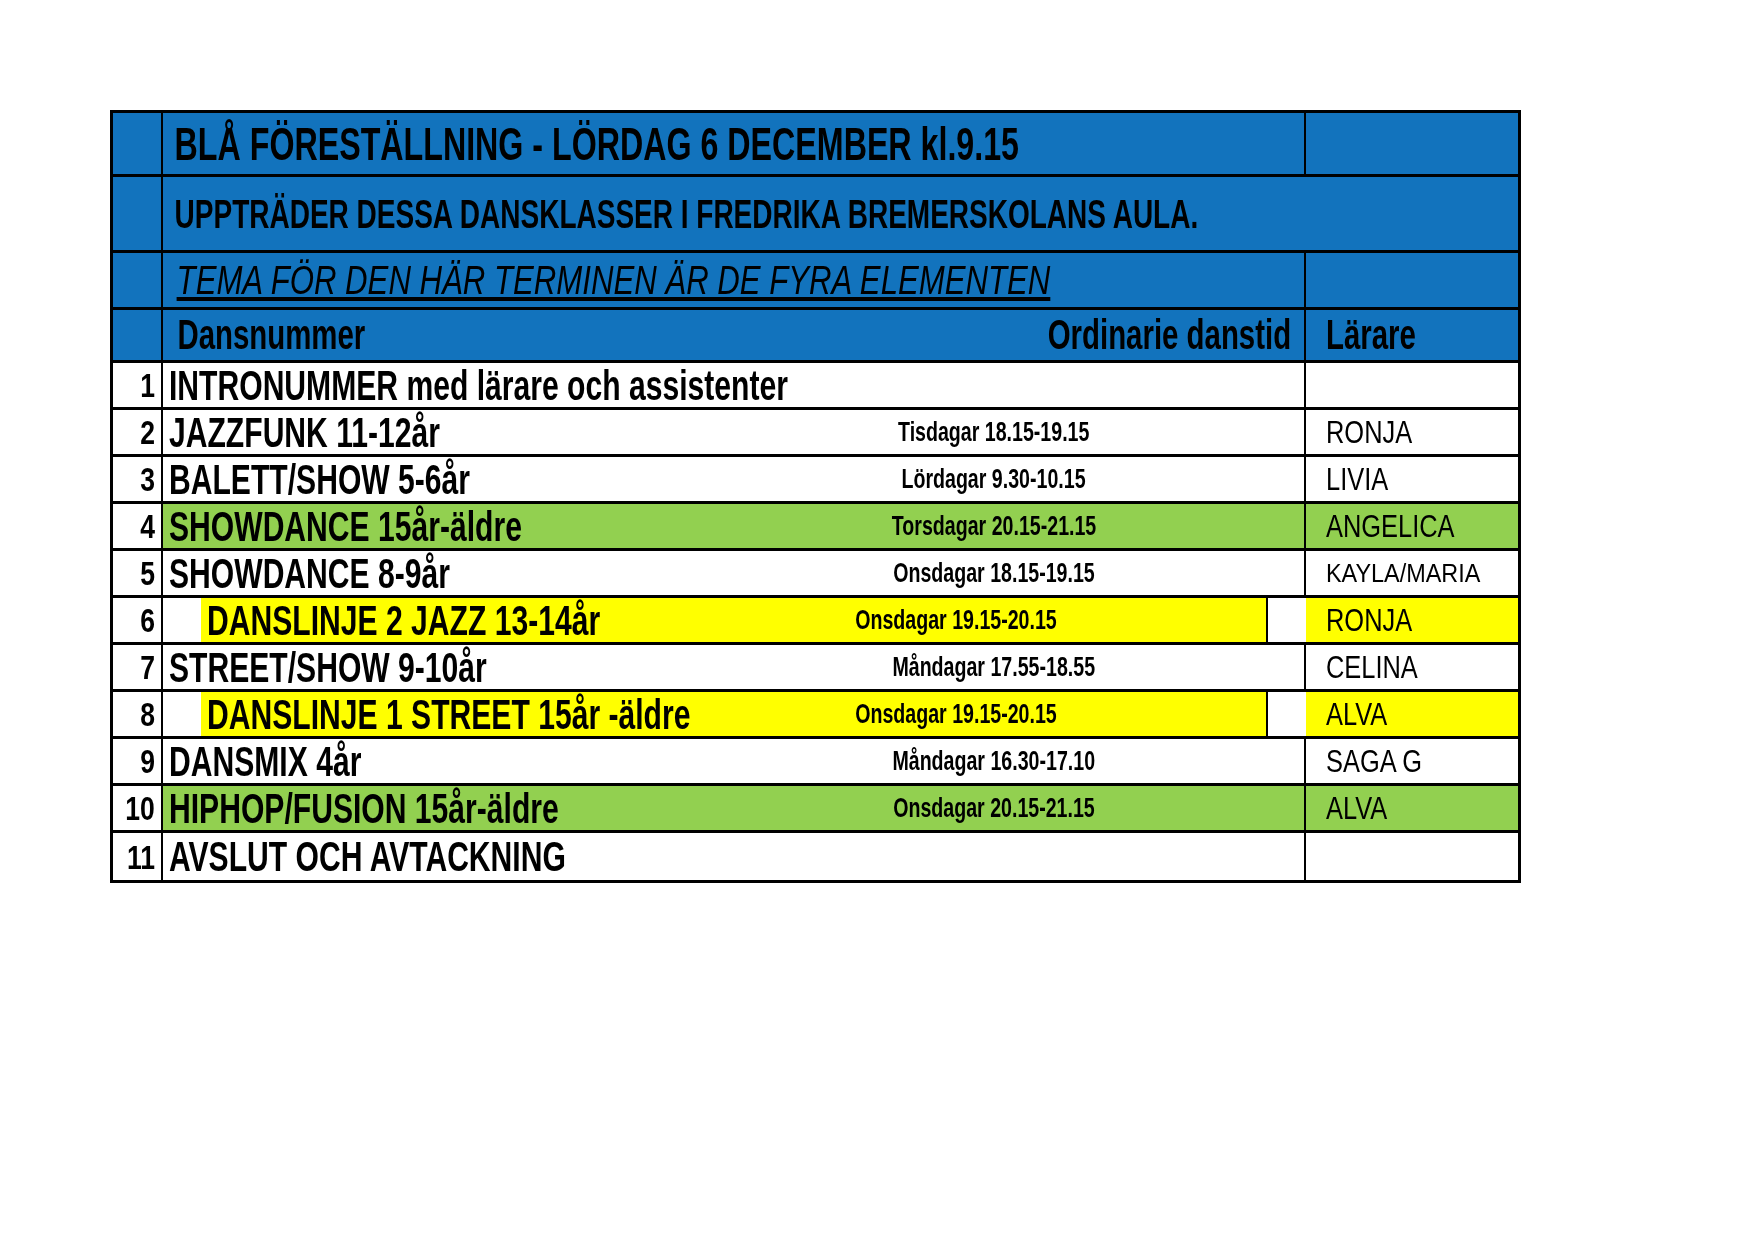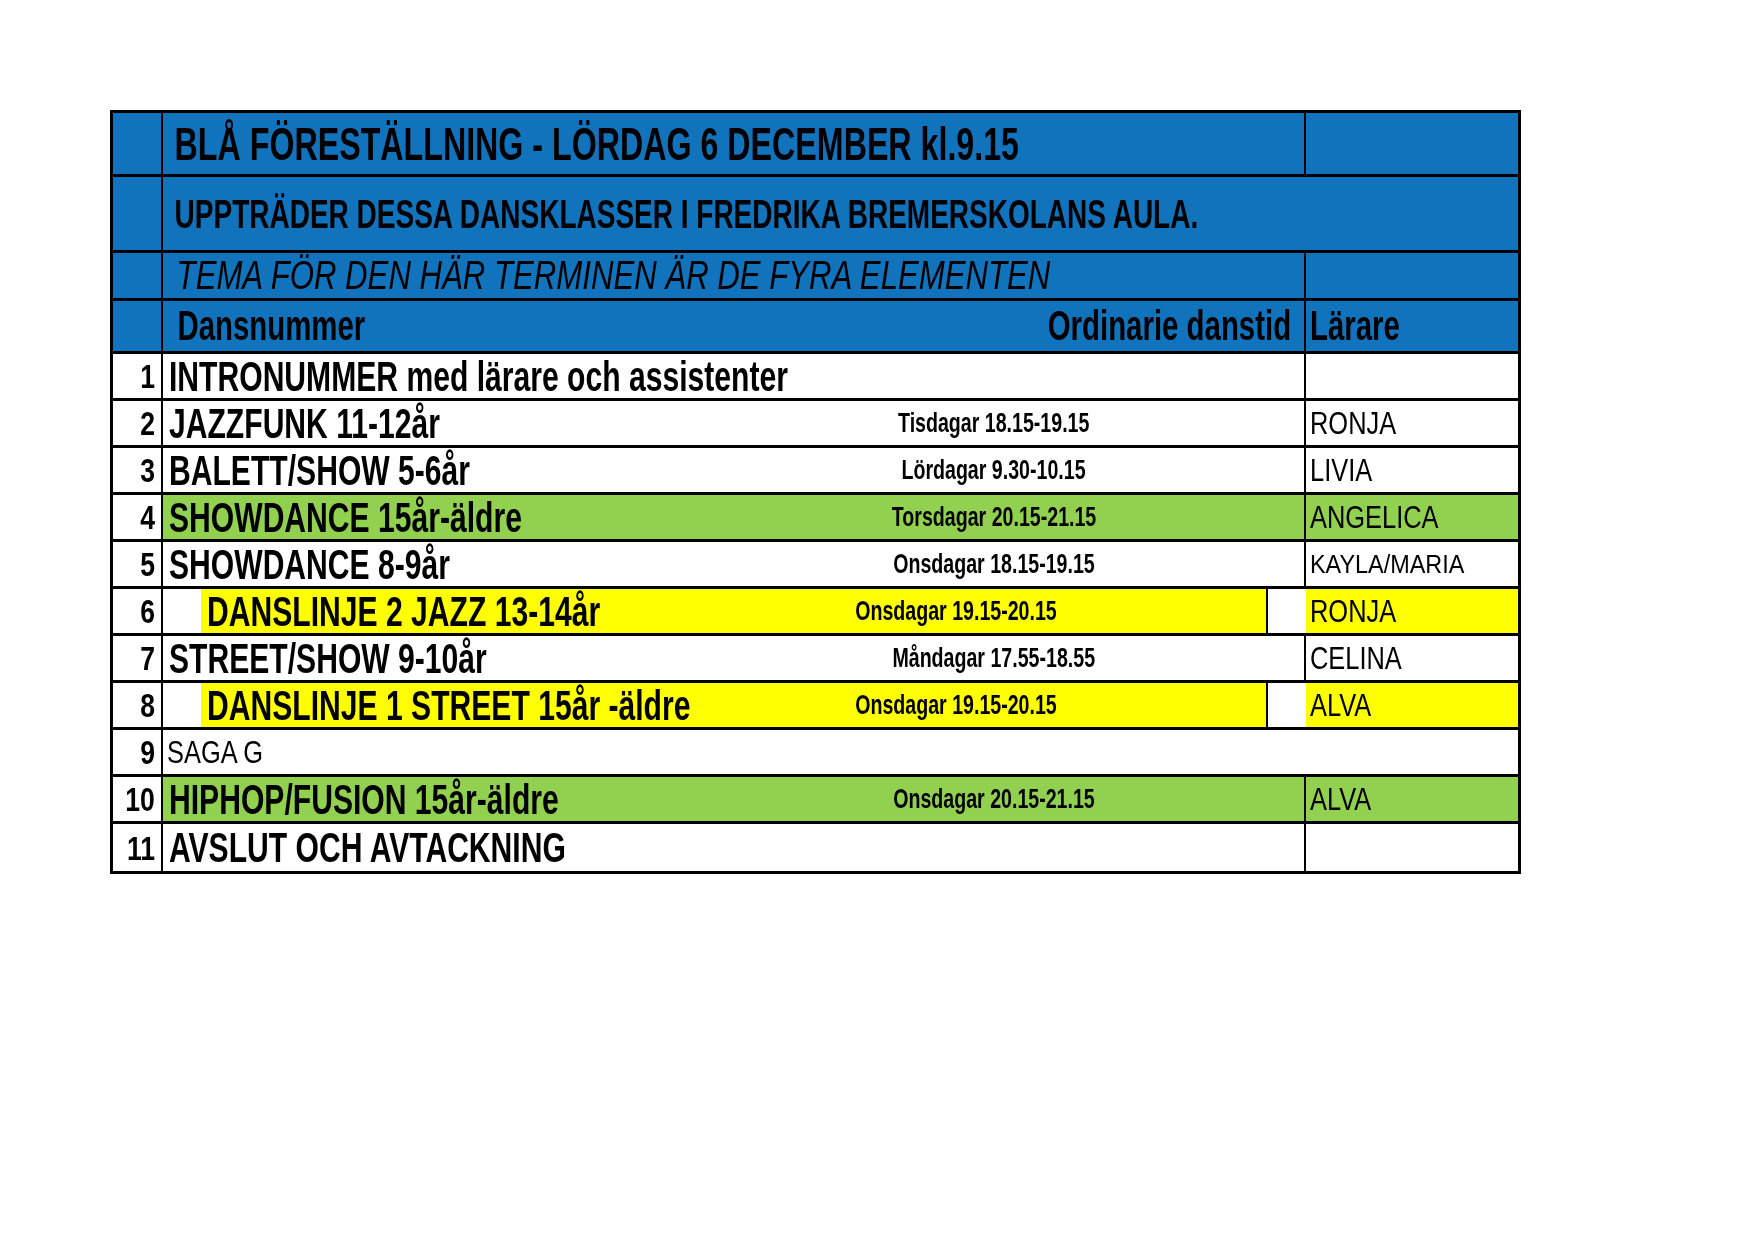--- a/index.html
+++ b/index.html
@@ -12,25 +12,25 @@
     position:absolute; left:110px; top:110px; width:1411px;
     border:3px solid var(--border,#000);
     box-sizing:border-box; background:#f9a8d4;
   }
   .row { display:flex; border-bottom:3px solid var(--border,#000); box-sizing:border-box; }
   .row.last { border-bottom:none; }
   .c { display:flex; align-items:center; box-sizing:border-box; min-width:0; }
   .c-num  { width:50px;  border-right:2px solid var(--border,#000); justify-content:flex-end; padding-right:6px; flex:none; }
   .c-main { flex:1; border-right:2px solid var(--border,#000); padding-left:6px; }
   .c-main.merged { border-right:none; }
-  .c-teach{ width:212px; flex:none; padding-left:4px; }
+  .c-teach{ width:212px; flex:none; padding-left:20px; }
   .r-title, .r-sub, .r-tema, .r-colhead { background:var(--blue,#1273BD); }
   .r-title  { height:64px; }
   .r-sub    { height:76px; }
-  .r-tema   { height:48px; }
+  .r-tema   { height:57px;text-decoration:underline; }
   .r-colhead{ height:53px; }
   .r-data   { height:47px; background:#fff; }
   .r-data .c-num { background:#fff; }
   .bg-green  .c-main, .bg-green  .c-teach { background:var(--green,#92D050); }
   .bg-yellow .c-main, .bg-yellow .c-teach { background:var(--yellow,#FFFF00);margin-left:38px; }
 
   
   .cx { display:inline-block; white-space:nowrap; transform:scaleX(0.70); transform-origin:0 50%; line-height:1; }
   .t-title   { font-size:46px; font-weight:bold; padding-left:8px; }
   .t-sub     { font-size:40px; font-weight:bold; padding-left:8px; }
@@ -188,20 +188,24 @@
             <div class="timebox"><span class="cx t-time">Onsdagar 19.15-20.15</span></div>
           </div>
           <div class="c c-teach">
             <span class="cx t-teach">ALVA</span>
           </div>
         </div>
         <div class="row r-data">
           <div class="c c-num">
             <span class="cx t-num">9</span>
           </div>
+          <div class="c c-main">
+            <div class="namebox"><span class="cx t-name">DANSMIX 4år</span></div>
+            <div class="timebox"><span class="cx t-time">Måndagar 16.30-17.10</span></div>
+          </div>
           <div class="c c-teach">
             <span class="cx t-teach">SAGA G</span>
           </div>
         </div>
         <div class="row r-data bg-green">
           <div class="c c-num">
             <span class="cx t-num">10</span>
           </div>
           <div class="c c-main">
             <div class="namebox"><span class="cx t-name">HIPHOP/FUSION 15år-äldre</span></div>

